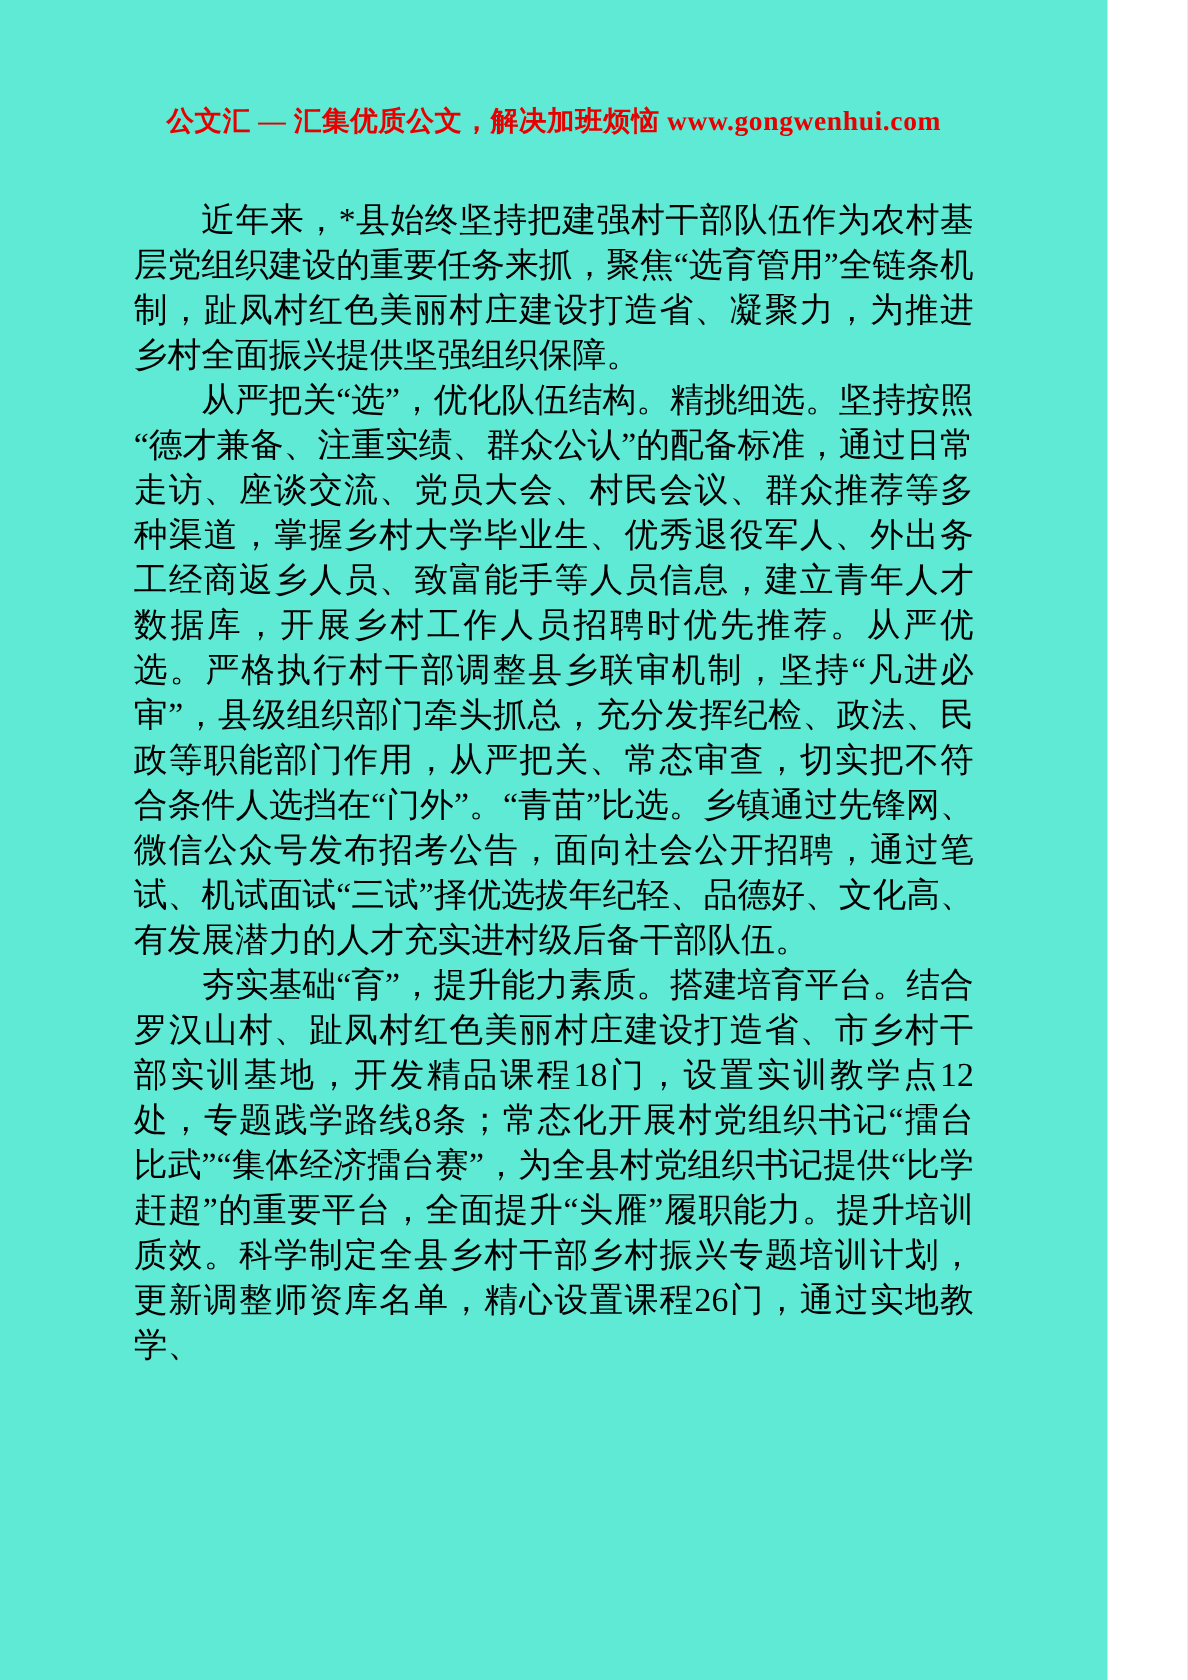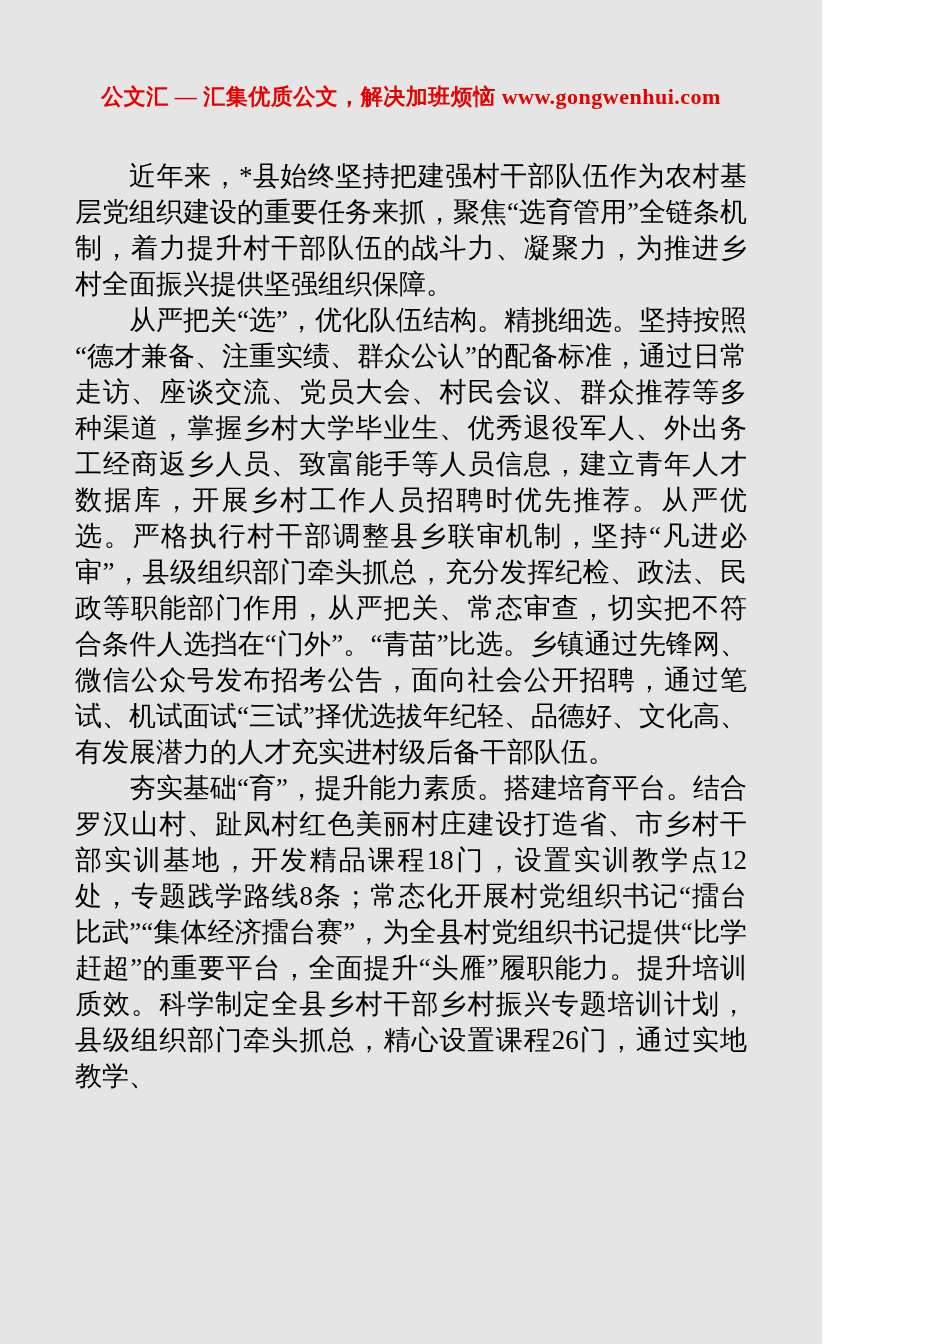--- a/index.html
+++ b/index.html
@@ -10,23 +10,23 @@
 
   body {
     width: 950px;
     min-height: 1344px;
     margin: 0 auto;
     font-family: "Liberation Serif", "DejaVu Serif", serif;
     color: #000000;
   }
 
   .page {
-    width: 822px;
+    width: 886px;
     min-height: 1344px;
-    background: #e5e5e5;
+    background: #5eead4;
     padding-top: 84px;
   }
 
   .banner {
     text-align: center;
     font-size: 22px;
     line-height: 1.2;
     color: #e60000;
     font-weight: bold;
     letter-spacing: 0.5px;
@@ -58,18 +58,18 @@
 </style>
 </head>
 <body>
 
 <div class="page">
 
   <div class="banner">公文汇 — 汇集优质公文，解决加班烦恼 www.gongwenhui.com</div>
 
 
   <div class="doc-body">
-    <p>近年来，*县始终坚持把建强村干部队伍作为农村基层党组织建设的重要任务来抓，聚焦“选育管用”全链条机制，着力提升村干部队伍的战斗力、凝聚力，为推进乡村全面振兴提供坚强组织保障。</p>
+    <p>近年来，*县始终坚持把建强村干部队伍作为农村基层党组织建设的重要任务来抓，聚焦“选育管用”全链条机制，趾凤村红色美丽村庄建设打造省、凝聚力，为推进乡村全面振兴提供坚强组织保障。</p>
     <p>从严把关“选”，优化队伍结构。精挑细选。坚持按照“德才兼备、注重实绩、群众公认”的配备标准，通过日常走访、座谈交流、党员大会、村民会议、群众推荐等多种渠道，掌握乡村大学毕业生、优秀退役军人、外出务工经商返乡人员、致富能手等人员信息，建立青年人才数据库，开展乡村工作人员招聘时优先推荐。从严优选。严格执行村干部调整县乡联审机制，坚持“凡进必审”，县级组织部门牵头抓总，充分发挥纪检、政法、民政等职能部门作用，从严把关、常态审查，切实把不符合条件人选挡在“门外”。“青苗”比选。乡镇通过先锋网、微信公众号发布招考公告，面向社会公开招聘，通过笔试、机试面试“三试”择优选拔年纪轻、品德好、文化高、有发展潜力的人才充实进村级后备干部队伍。</p>
-    <p>夯实基础“育”，提升能力素质。搭建培育平台。结合罗汉山村、趾凤村红色美丽村庄建设打造省、市乡村干部实训基地，开发精品课程18门，设置实训教学点12处，专题践学路线8条；常态化开展村党组织书记“擂台比武”“集体经济擂台赛”，为全县村党组织书记提供“比学赶超”的重要平台，全面提升“头雁”履职能力。提升培训质效。科学制定全县乡村干部乡村振兴专题培训计划，县级组织部门牵头抓总，精心设置课程26门，通过实地教学、</p>
+    <p>夯实基础“育”，提升能力素质。搭建培育平台。结合罗汉山村、趾凤村红色美丽村庄建设打造省、市乡村干部实训基地，开发精品课程18门，设置实训教学点12处，专题践学路线8条；常态化开展村党组织书记“擂台比武”“集体经济擂台赛”，为全县村党组织书记提供“比学赶超”的重要平台，全面提升“头雁”履职能力。提升培训质效。科学制定全县乡村干部乡村振兴专题培训计划，更新调整师资库名单，精心设置课程26门，通过实地教学、</p>
   </div>
 
 </div>
 
 </body></html>

